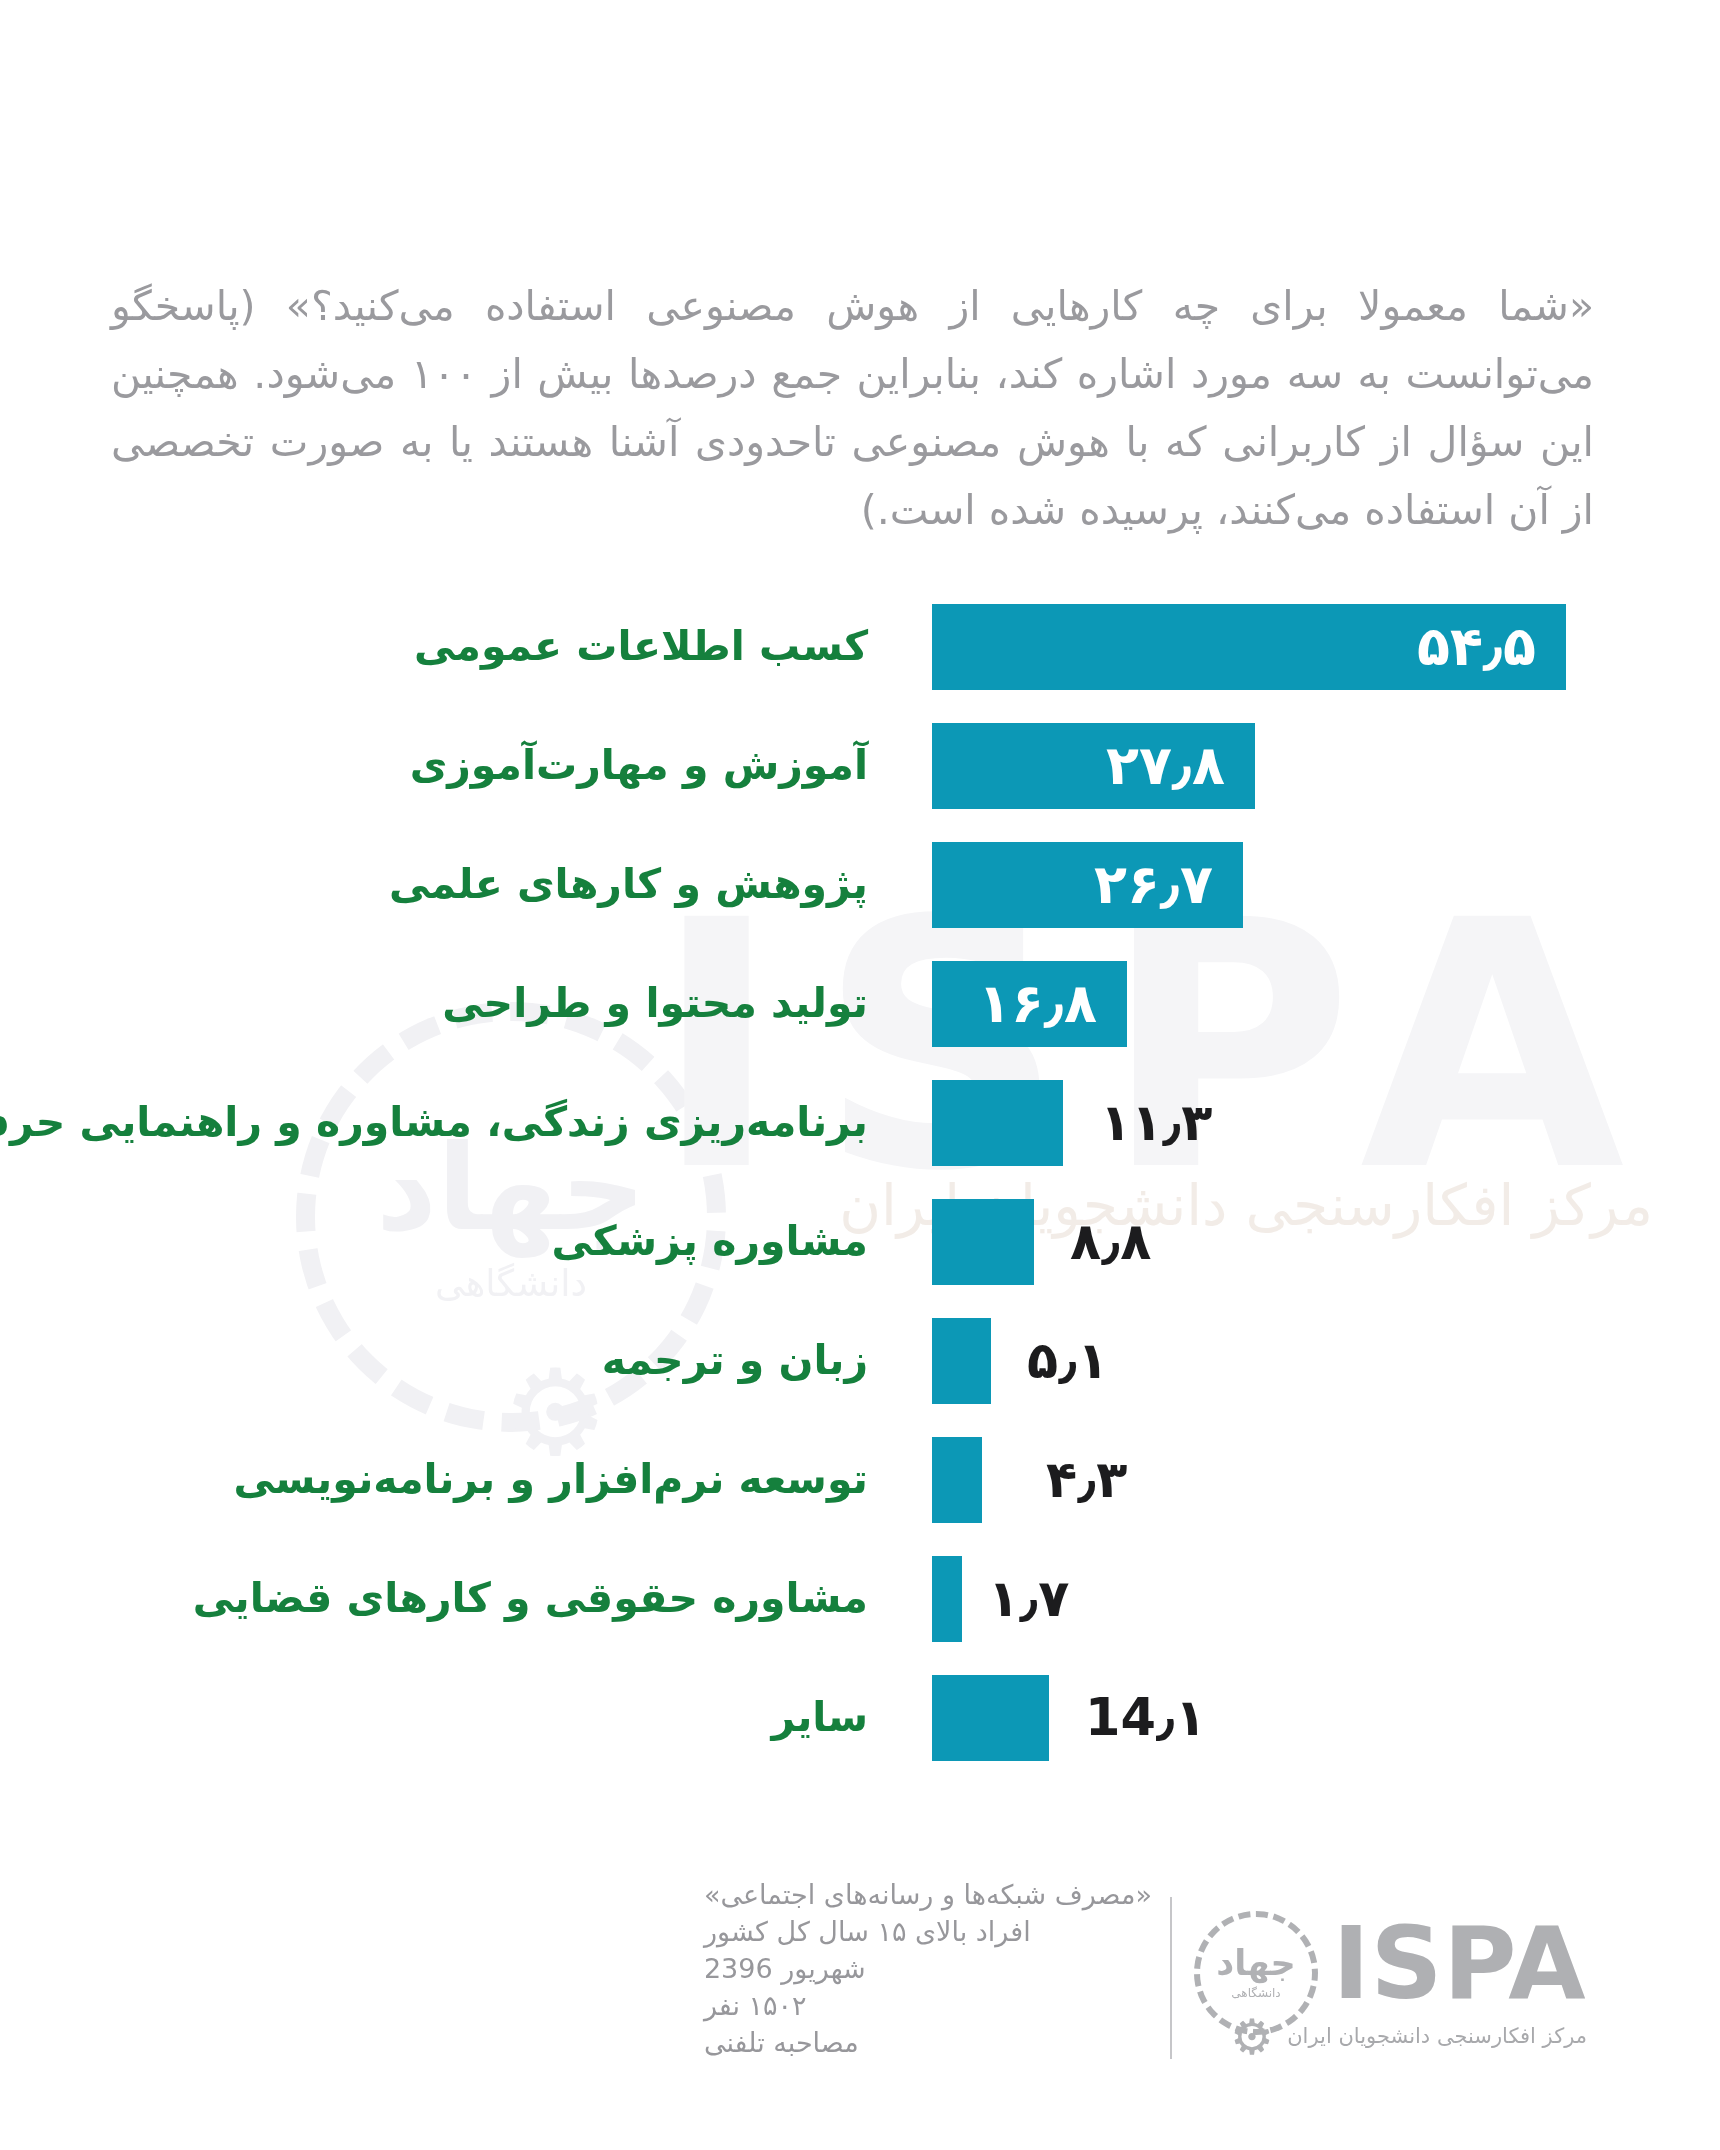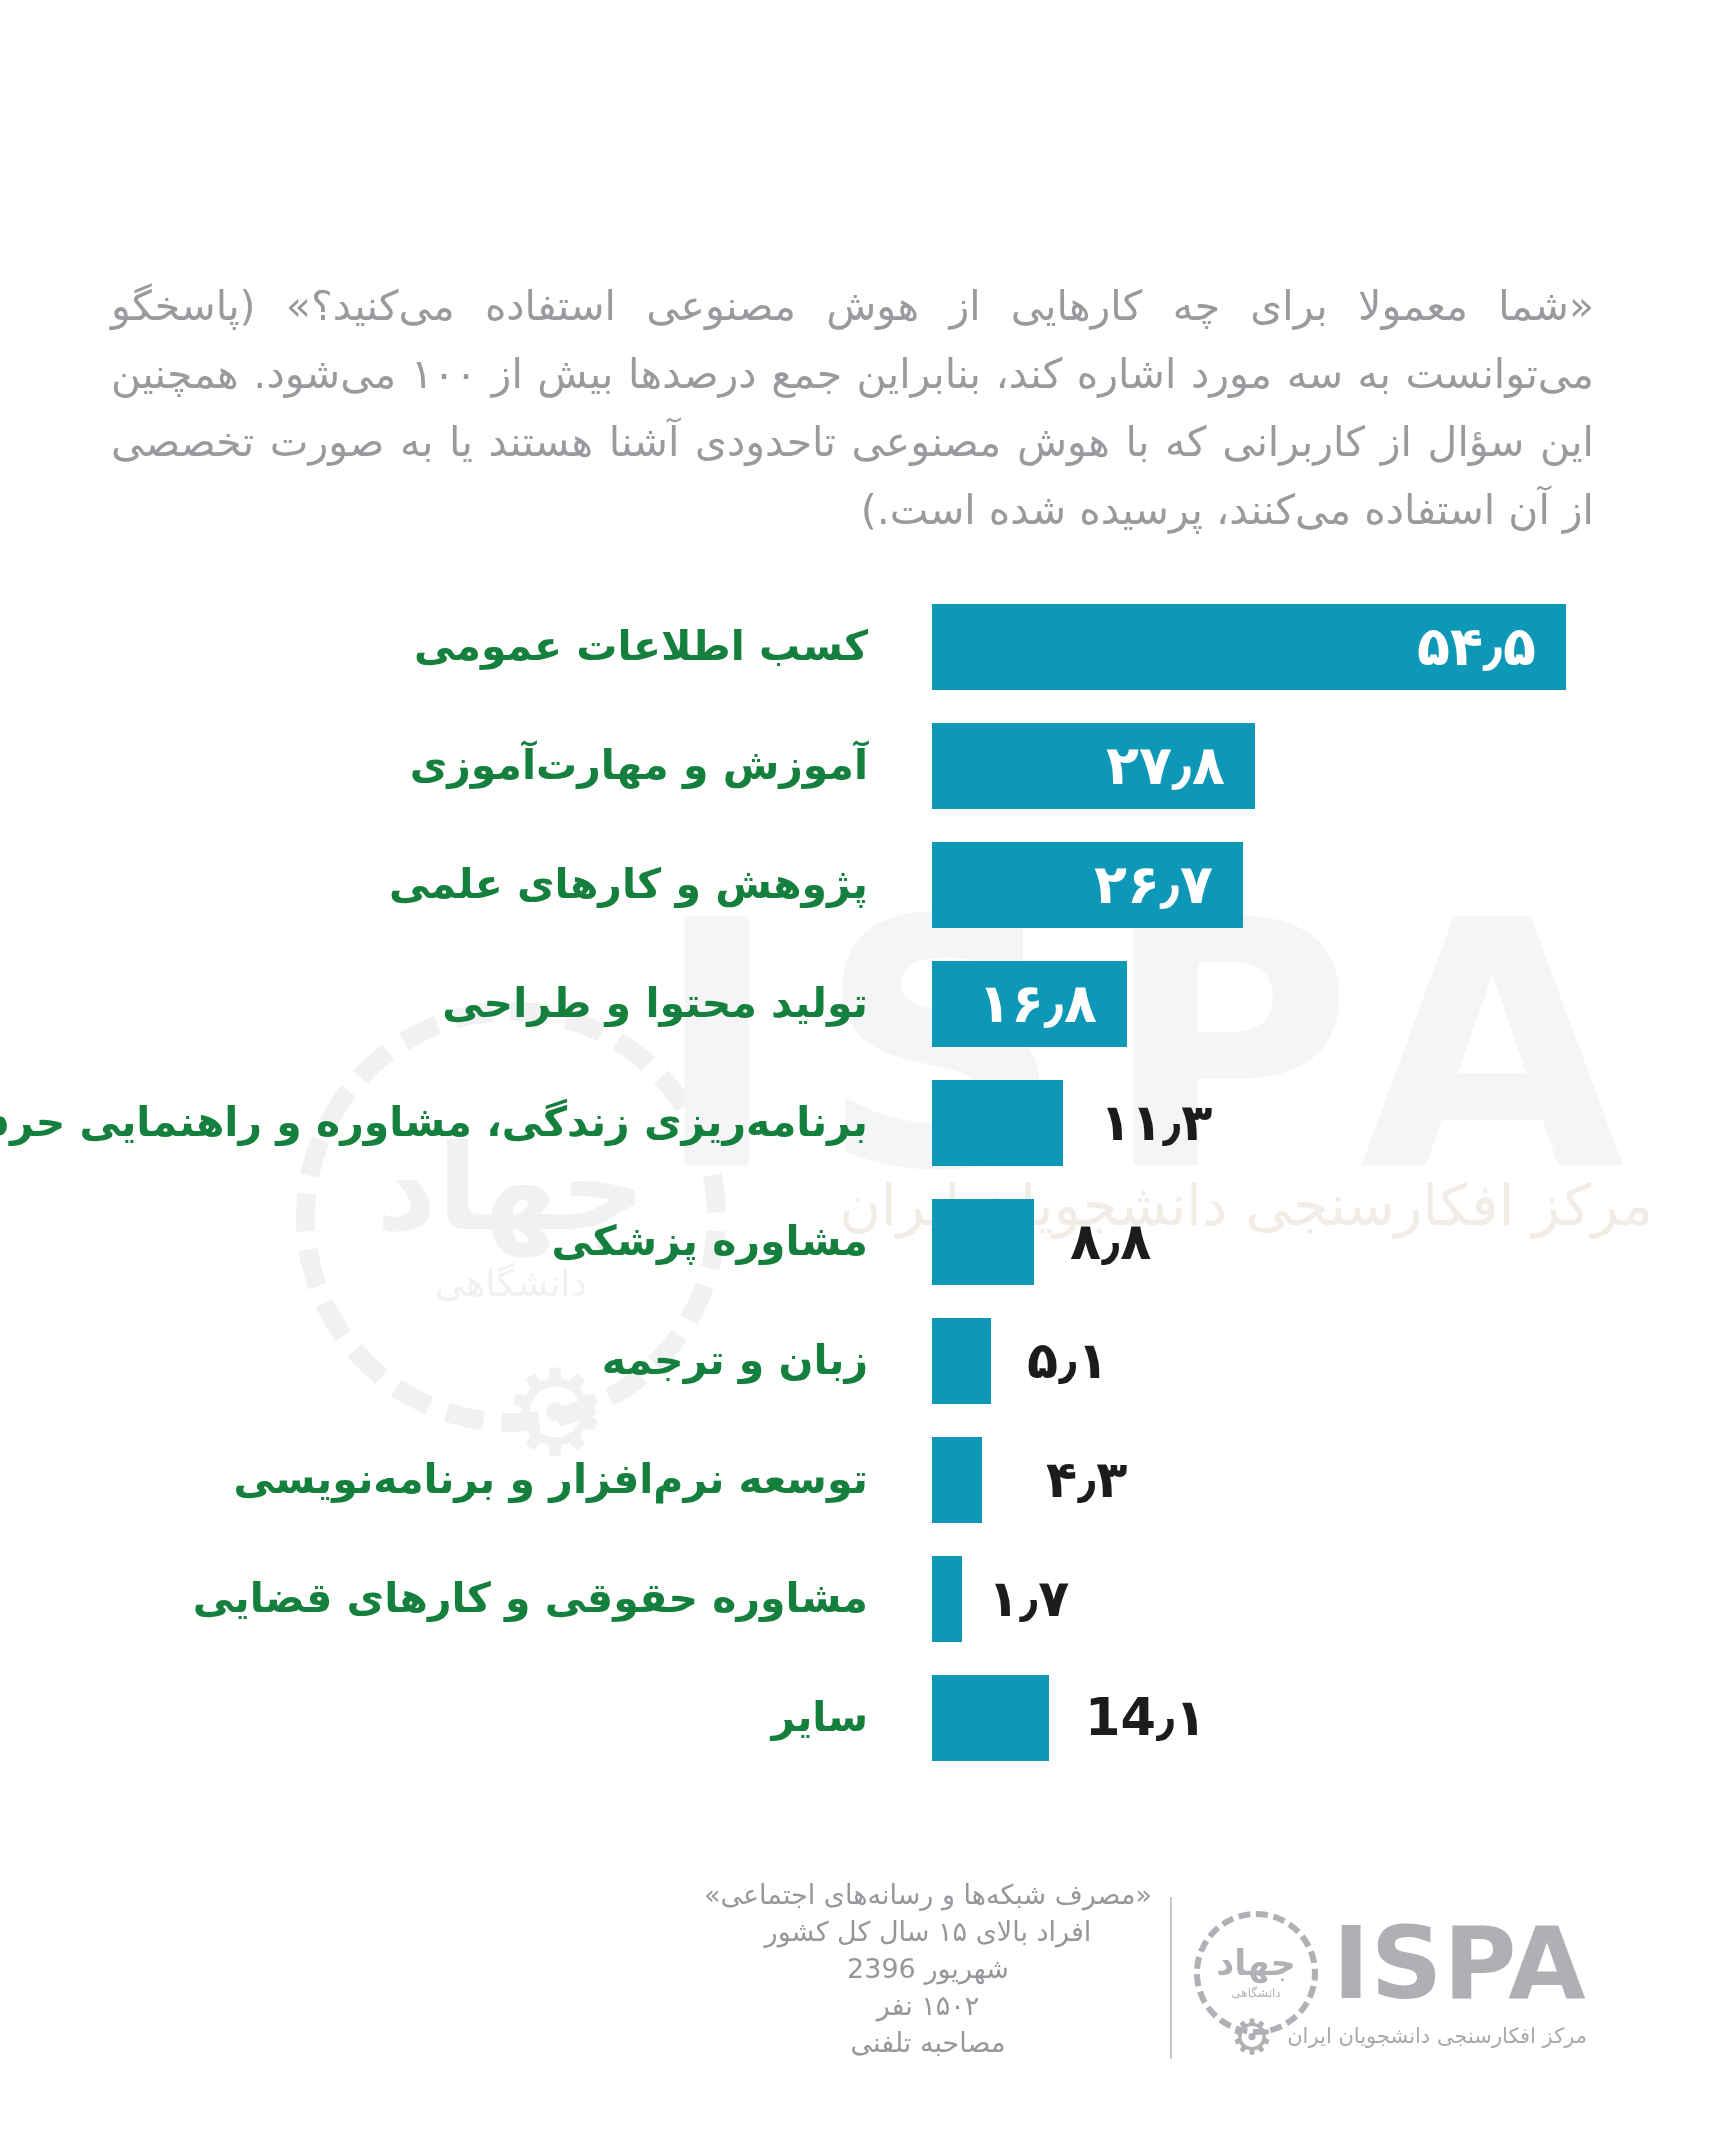--- a/index.html
+++ b/index.html
@@ -66,21 +66,21 @@
     font-size:54px;font-weight:bold;color:#ffffff;
     line-height:86px;white-space:nowrap;
   }
   .value-out{
     position:absolute;top:0;height:119px;line-height:119px;
     font-size:51px;font-weight:bold;color:#1C1C1E;white-space:nowrap;
   }
   
   .footer-meta{
     position:absolute;z-index:2;top:1876px;right:569px;
-    direction:rtl;text-align:center;
+    direction:rtl;text-align:left;
     font-size:27px;line-height:37px;color:#97979B;
     white-space:nowrap;
   }
   .footer-divider{
     position:absolute;z-index:2;
     left:1170px;top:1897px;width:2.4px;height:162px;
     background:#C6C6C9;
   }
   .footer-emblem{
     position:absolute;z-index:2;

